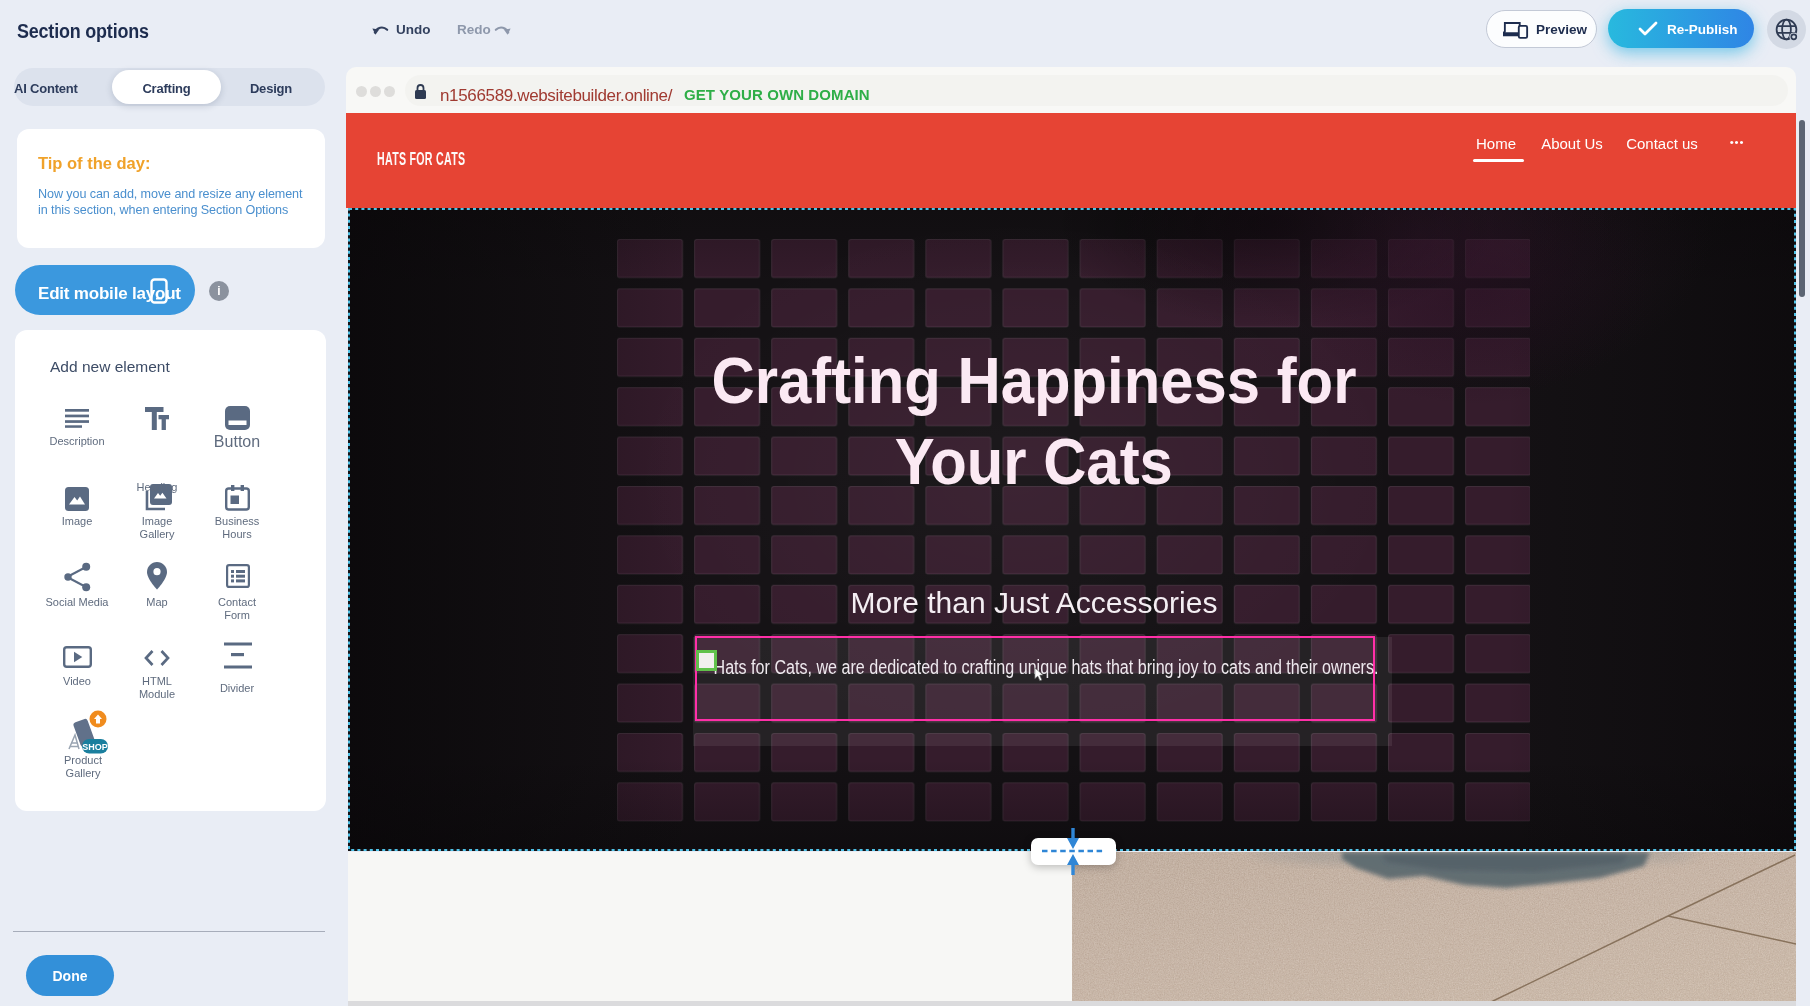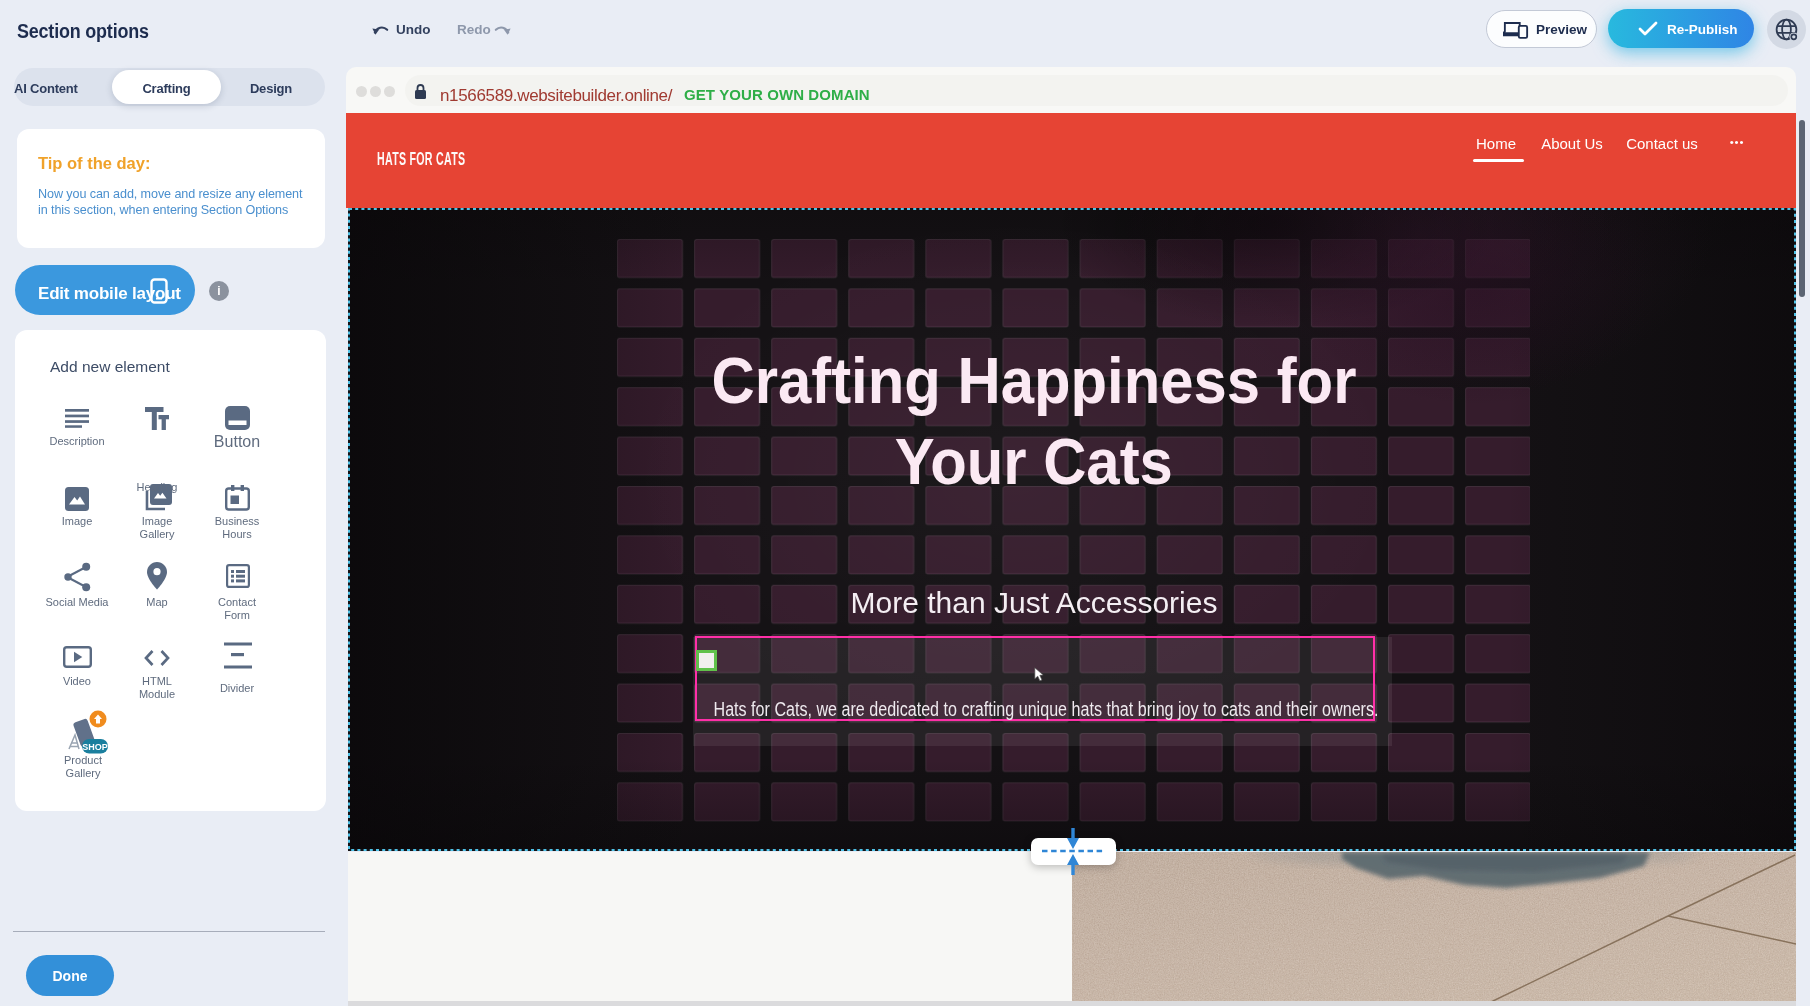--- a/index.html
+++ b/index.html
@@ -223,21 +223,21 @@
 
   <div class="abs" style="left:343px;top:427px;width:699px;height:109px;background:rgba(255,255,255,0.075);"></div>
 
   <div class="abs" style="left:-3px;top:131px;width:1374px;text-align:center;font-size:64px;line-height:81px;color:#fbe9f3;font-weight:700;">
     <span style="display:inline-block;transform:scaleX(.935);white-space:nowrap;">Crafting Happiness for</span><br>
     <span style="display:inline-block;transform:scaleX(.935);white-space:nowrap;">Your Cats</span>
   </div>
   <div class="abs" style="left:-3px;top:346px;width:1374px;text-align:center;font-size:30px;color:#f4eef3;margin-top:30px;">More than Just Accessories</div>
 
   <div class="abs" style="left:345px;top:426px;width:680px;height:85px;border:2px solid #ff2fa8;"></div>
-  <div class="abs" style="left:16px;top:447px;width:1360px;text-align:center;margin-top:42px;"><span style="display:inline-block;transform:scaleX(.805);white-space:nowrap;font-size:20px;line-height:21px;color:#eee9ee;">Hats for Cats, we are dedicated to crafting unique hats that bring joy to cats and their owners.</span></div>
+  <div class="abs" style="left:16px;top:447px;width:1360px;text-align:center;"><span style="display:inline-block;transform:scaleX(.805);white-space:nowrap;font-size:20px;line-height:21px;color:#eee9ee;">Hats for Cats, we are dedicated to crafting unique hats that bring joy to cats and their owners.</span></div>
   <div class="abs" style="left:346px;top:440px;width:21px;height:21px;border:3px solid #61c24b;background:#f2f0ef;"></div>
   <svg class="abs" style="left:684px;top:457px;" width="10" height="15" viewBox="0 0 12 18">
         <path d="M1,1 L1,14 L4.5,11 L7,16.5 L9.5,15.5 L7,10 L11,9.5 Z" fill="#fff" stroke="#555" stroke-width="0.8"></path>
       </svg>
 </div>
 
 <svg class="abs" style="left:348px;top:208px;" width="1448" height="643" viewBox="0 0 1448 643">
       <rect x="1" y="1" width="1446" height="641" fill="none" stroke="#4fc3e8" stroke-width="2" stroke-dasharray="3 3.2"></rect>
     </svg>
 

